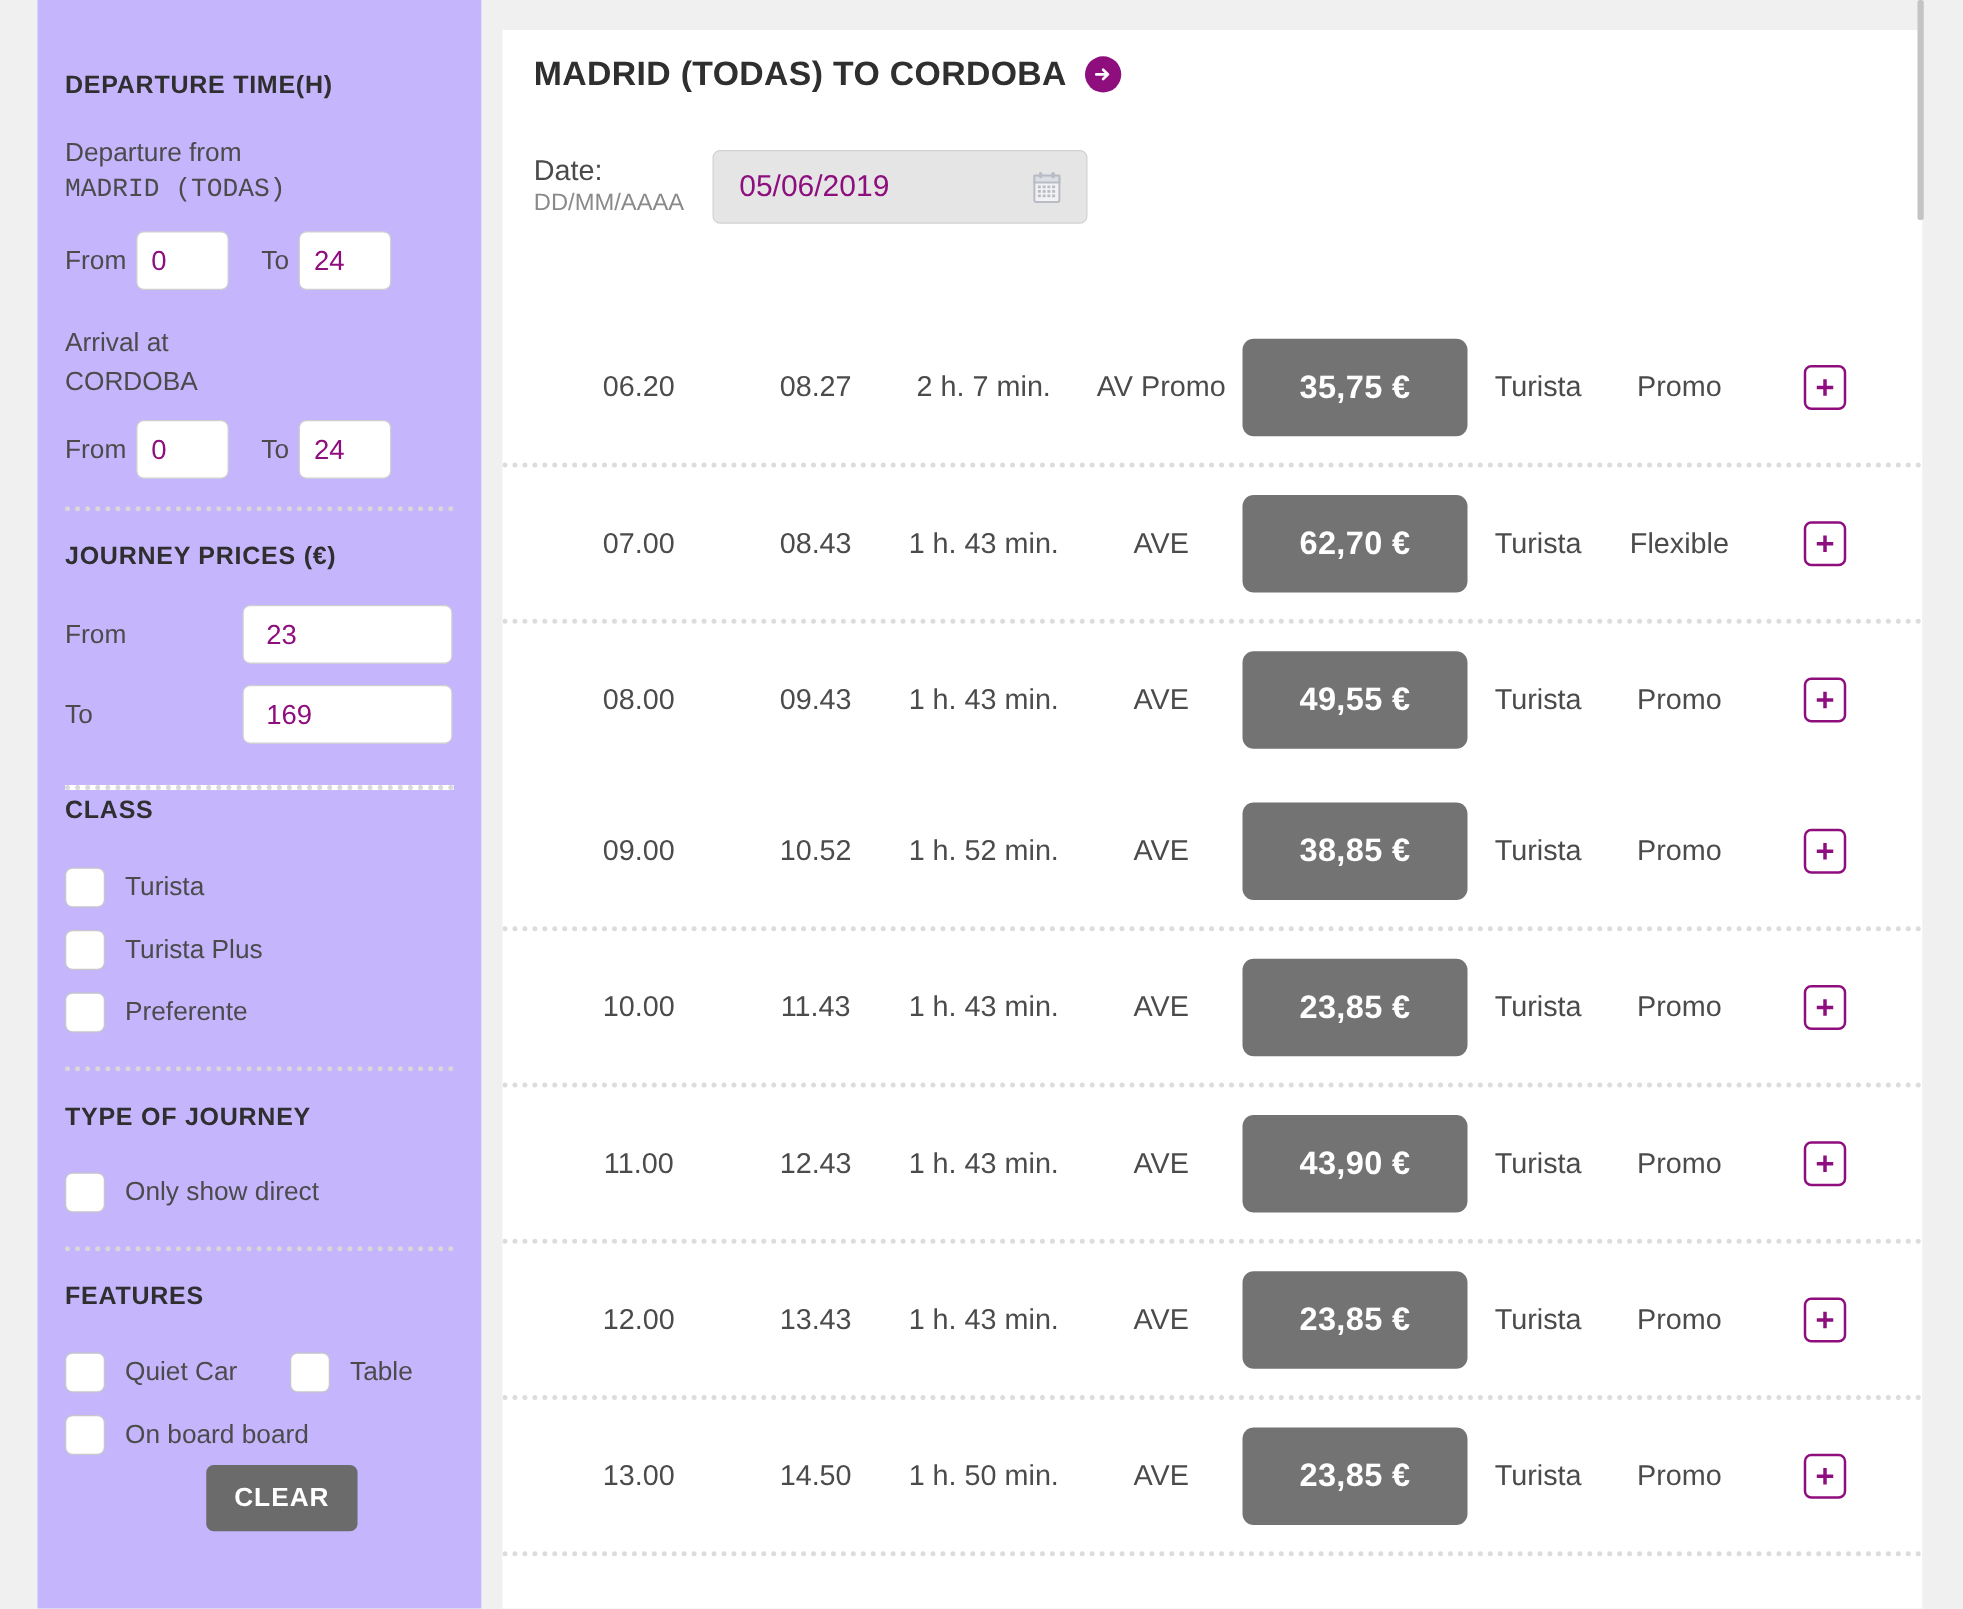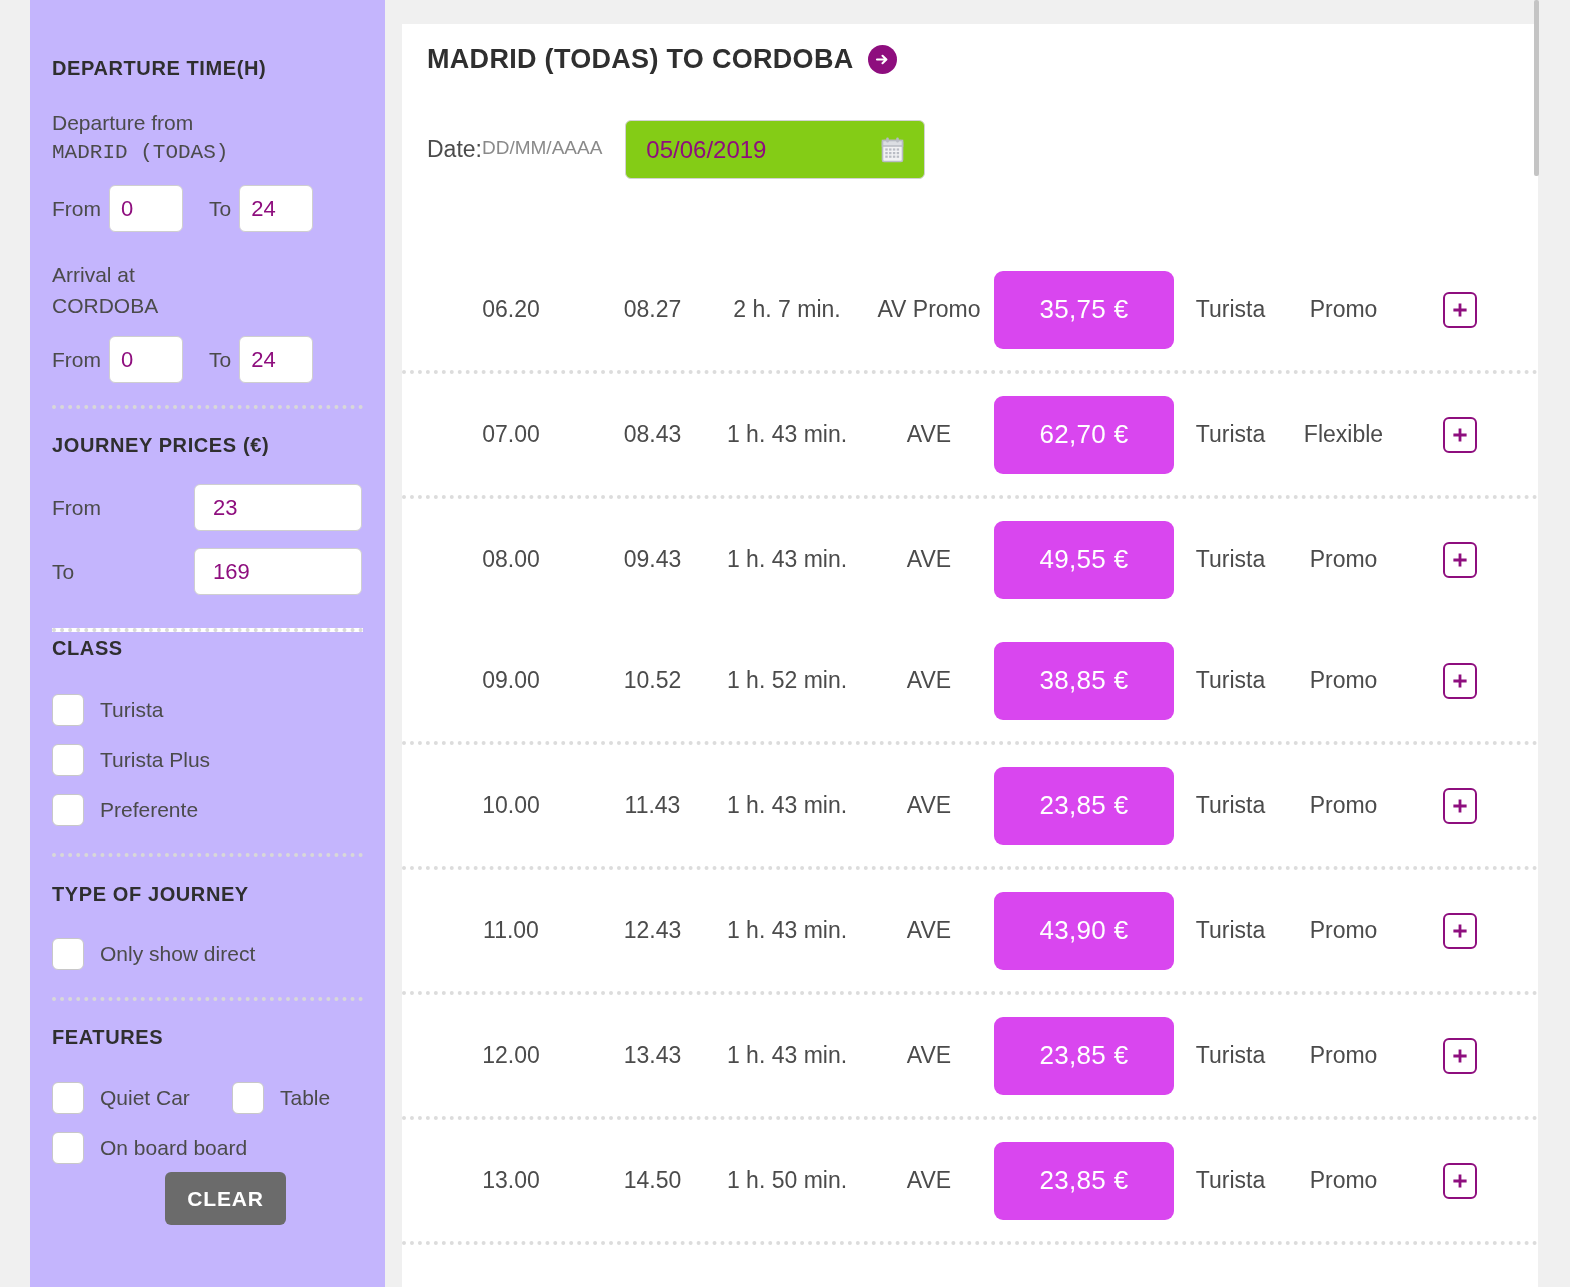--- a/index.html
+++ b/index.html
@@ -171,31 +171,31 @@
 
   .date-block {
     position: absolute;
     left: 25px;
     top: 96px;
     display: flex;
     align-items: center;
   }
   .date-label {
     display: flex;
-    flex-direction: row;
+    flex-direction: column;
     margin-right: 23px;
   }
   .date-label .l1 { font-size: 23px; color: #4b4b4b; line-height: 1.2; }
   .date-label .l2 { font-size: 19px; color: #8a8a8a; line-height: 1.3; }
   .date-field {
     width: 300px;
     height: 59px;
     border: 1px solid #d2d2d2;
     border-radius: 6px;
-    background: #84cc16;
+    background: #e5e5e5;
     box-sizing: border-box;
     display: flex;
     align-items: center;
     justify-content: space-between;
     padding: 0 18px 0 20px;
   }
   .date-value { font-size: 24px; color: #8E0E7E; }
 
   
   .tbl { position: absolute; left: 0; top: 225px; width: 1136px; }
@@ -236,25 +236,25 @@
   .c-price { width: 180px; display: flex; justify-content: center; }
   .c-cls   { width: 113px; text-align: center; }
   .c-fare  { width: 113px; text-align: center; }
   .c-opt   { width: 120px; display: flex; justify-content: center; }
 
   .thead .c-dep { text-align: left; padding-left: 0; width: 168px; }
 
   .price-pill {
     width: 191px;
     height: 78px;
-    background: #d946ef;
+    background: #737373;
     border-radius: 9px;
     color: #ffffff;
     font-size: 26px;
-    font-weight: normal;
+    font-weight: bold;
     display: flex;
     align-items: center;
     justify-content: center;
     letter-spacing: 0.3px;
   }
   .plus-box {
     width: 34px;
     height: 36px;
     border: 2px solid #8E0E7E;
     border-radius: 6px;

